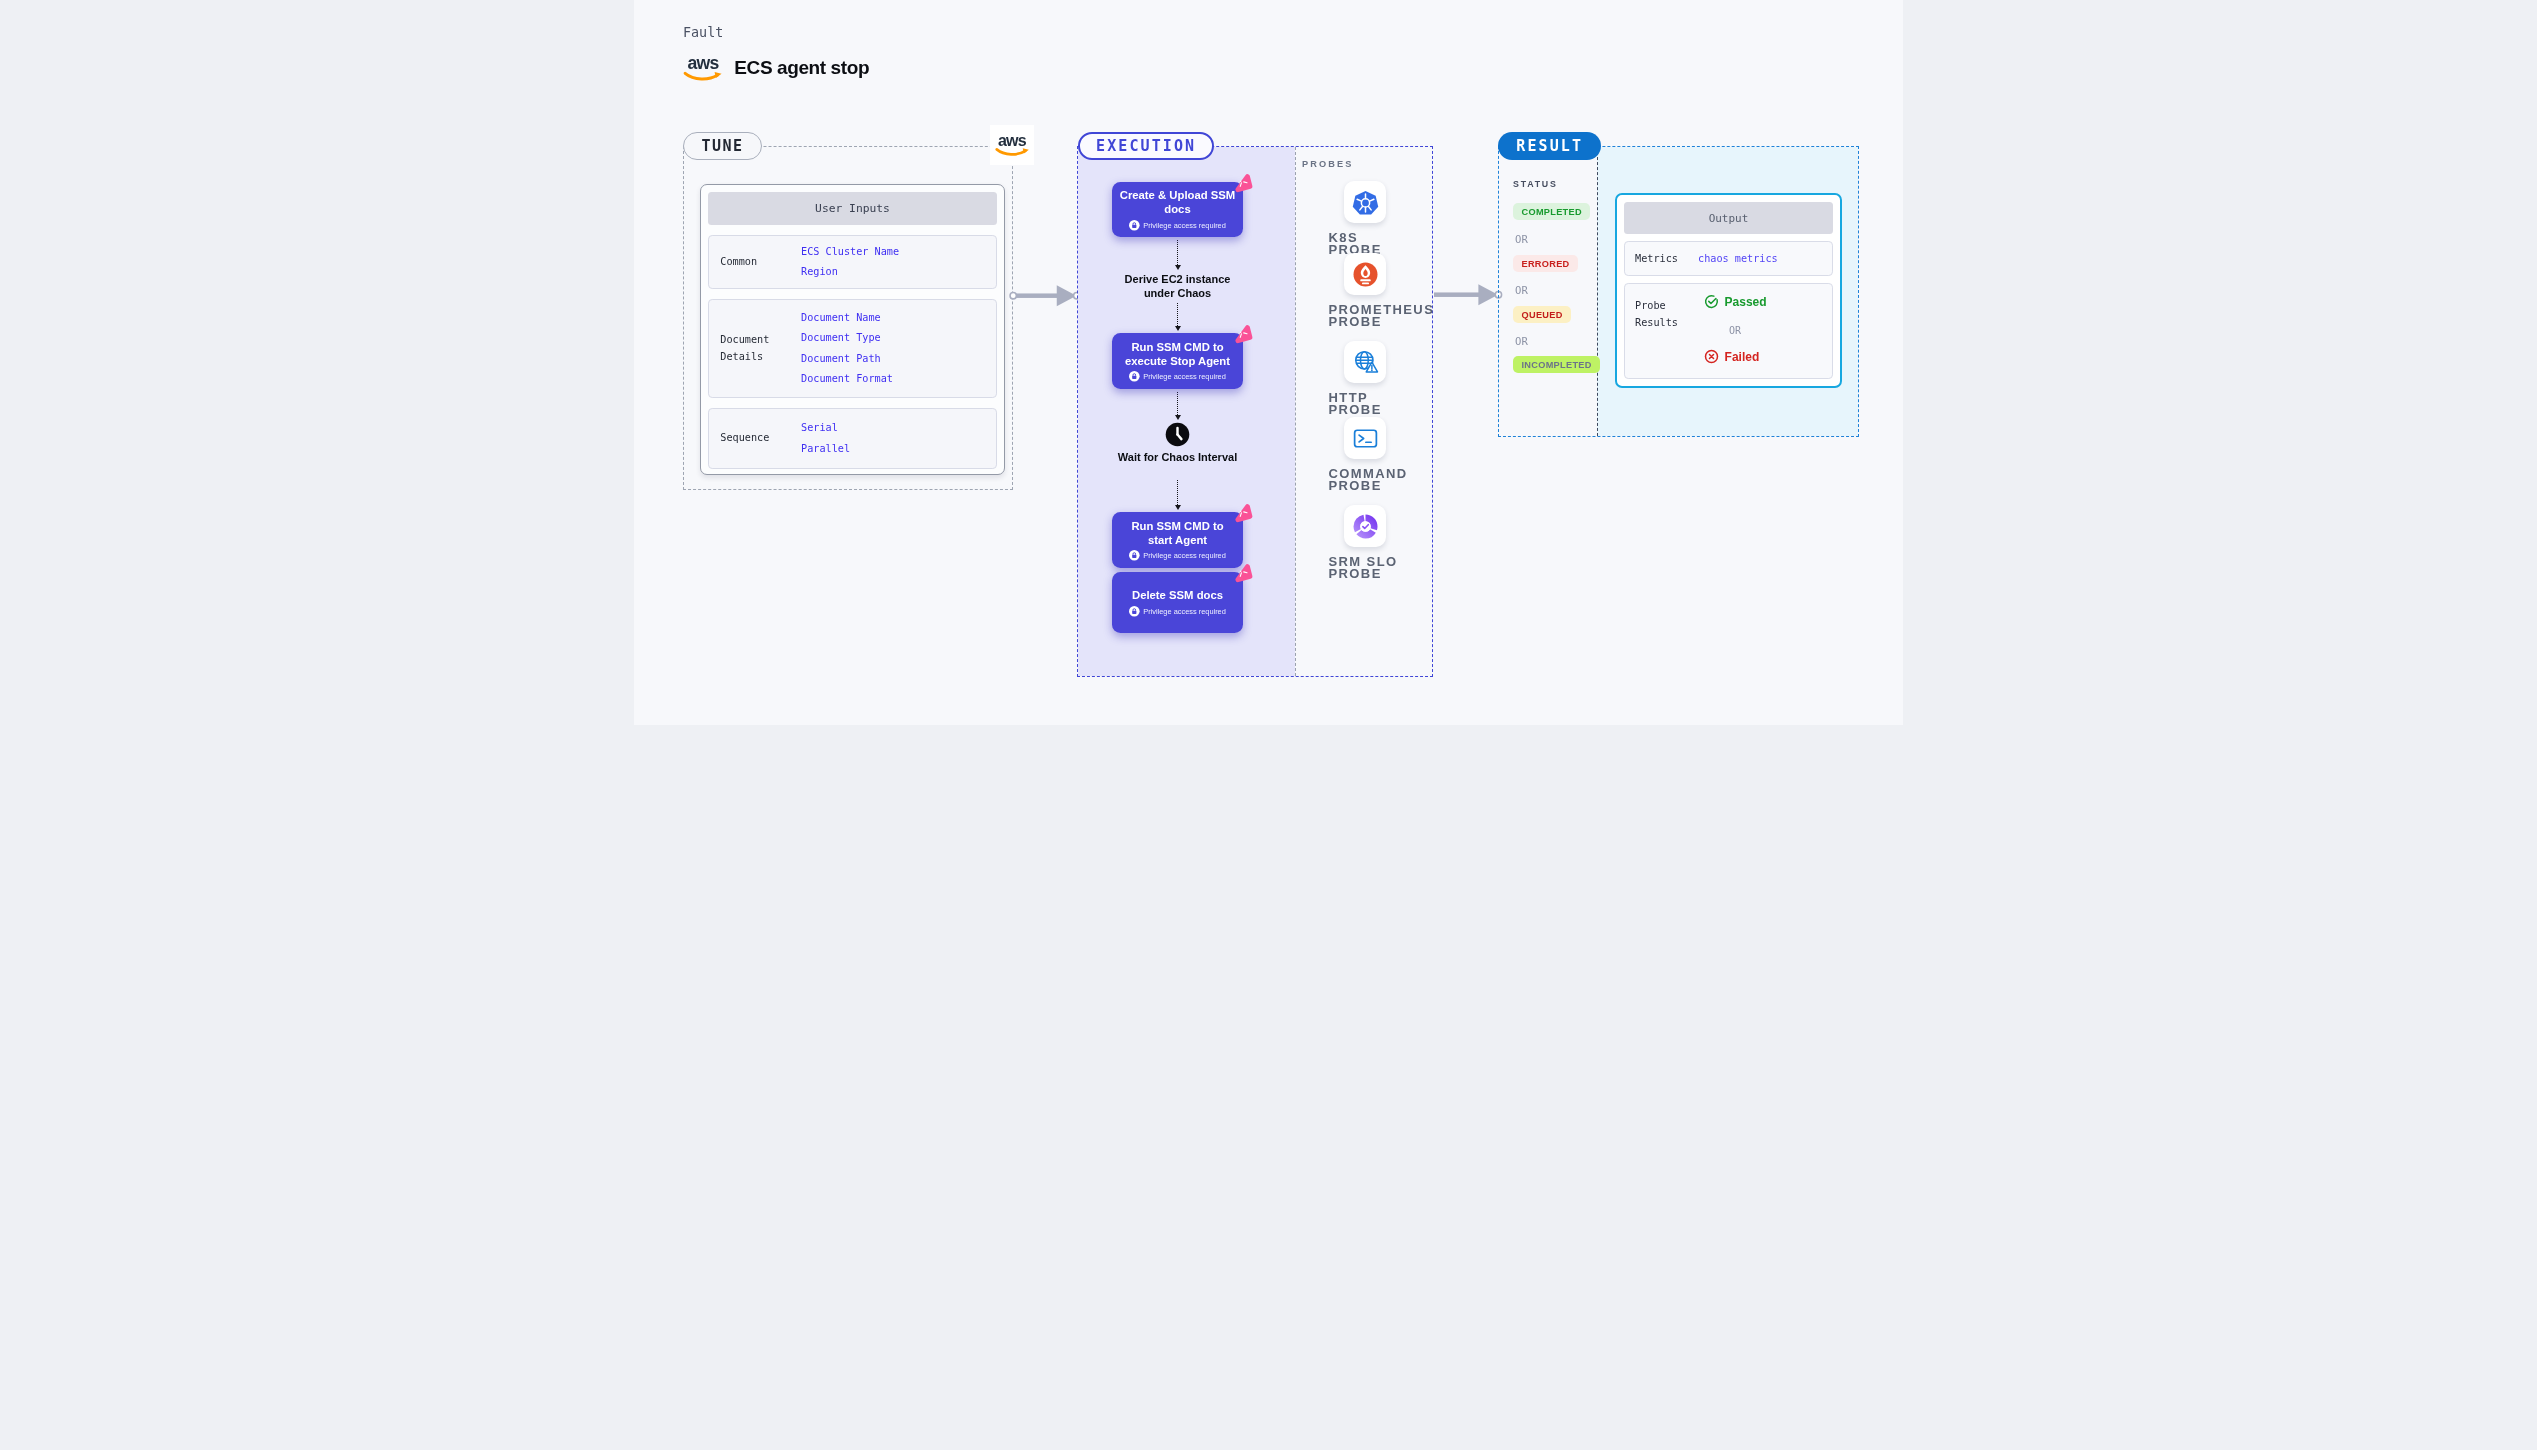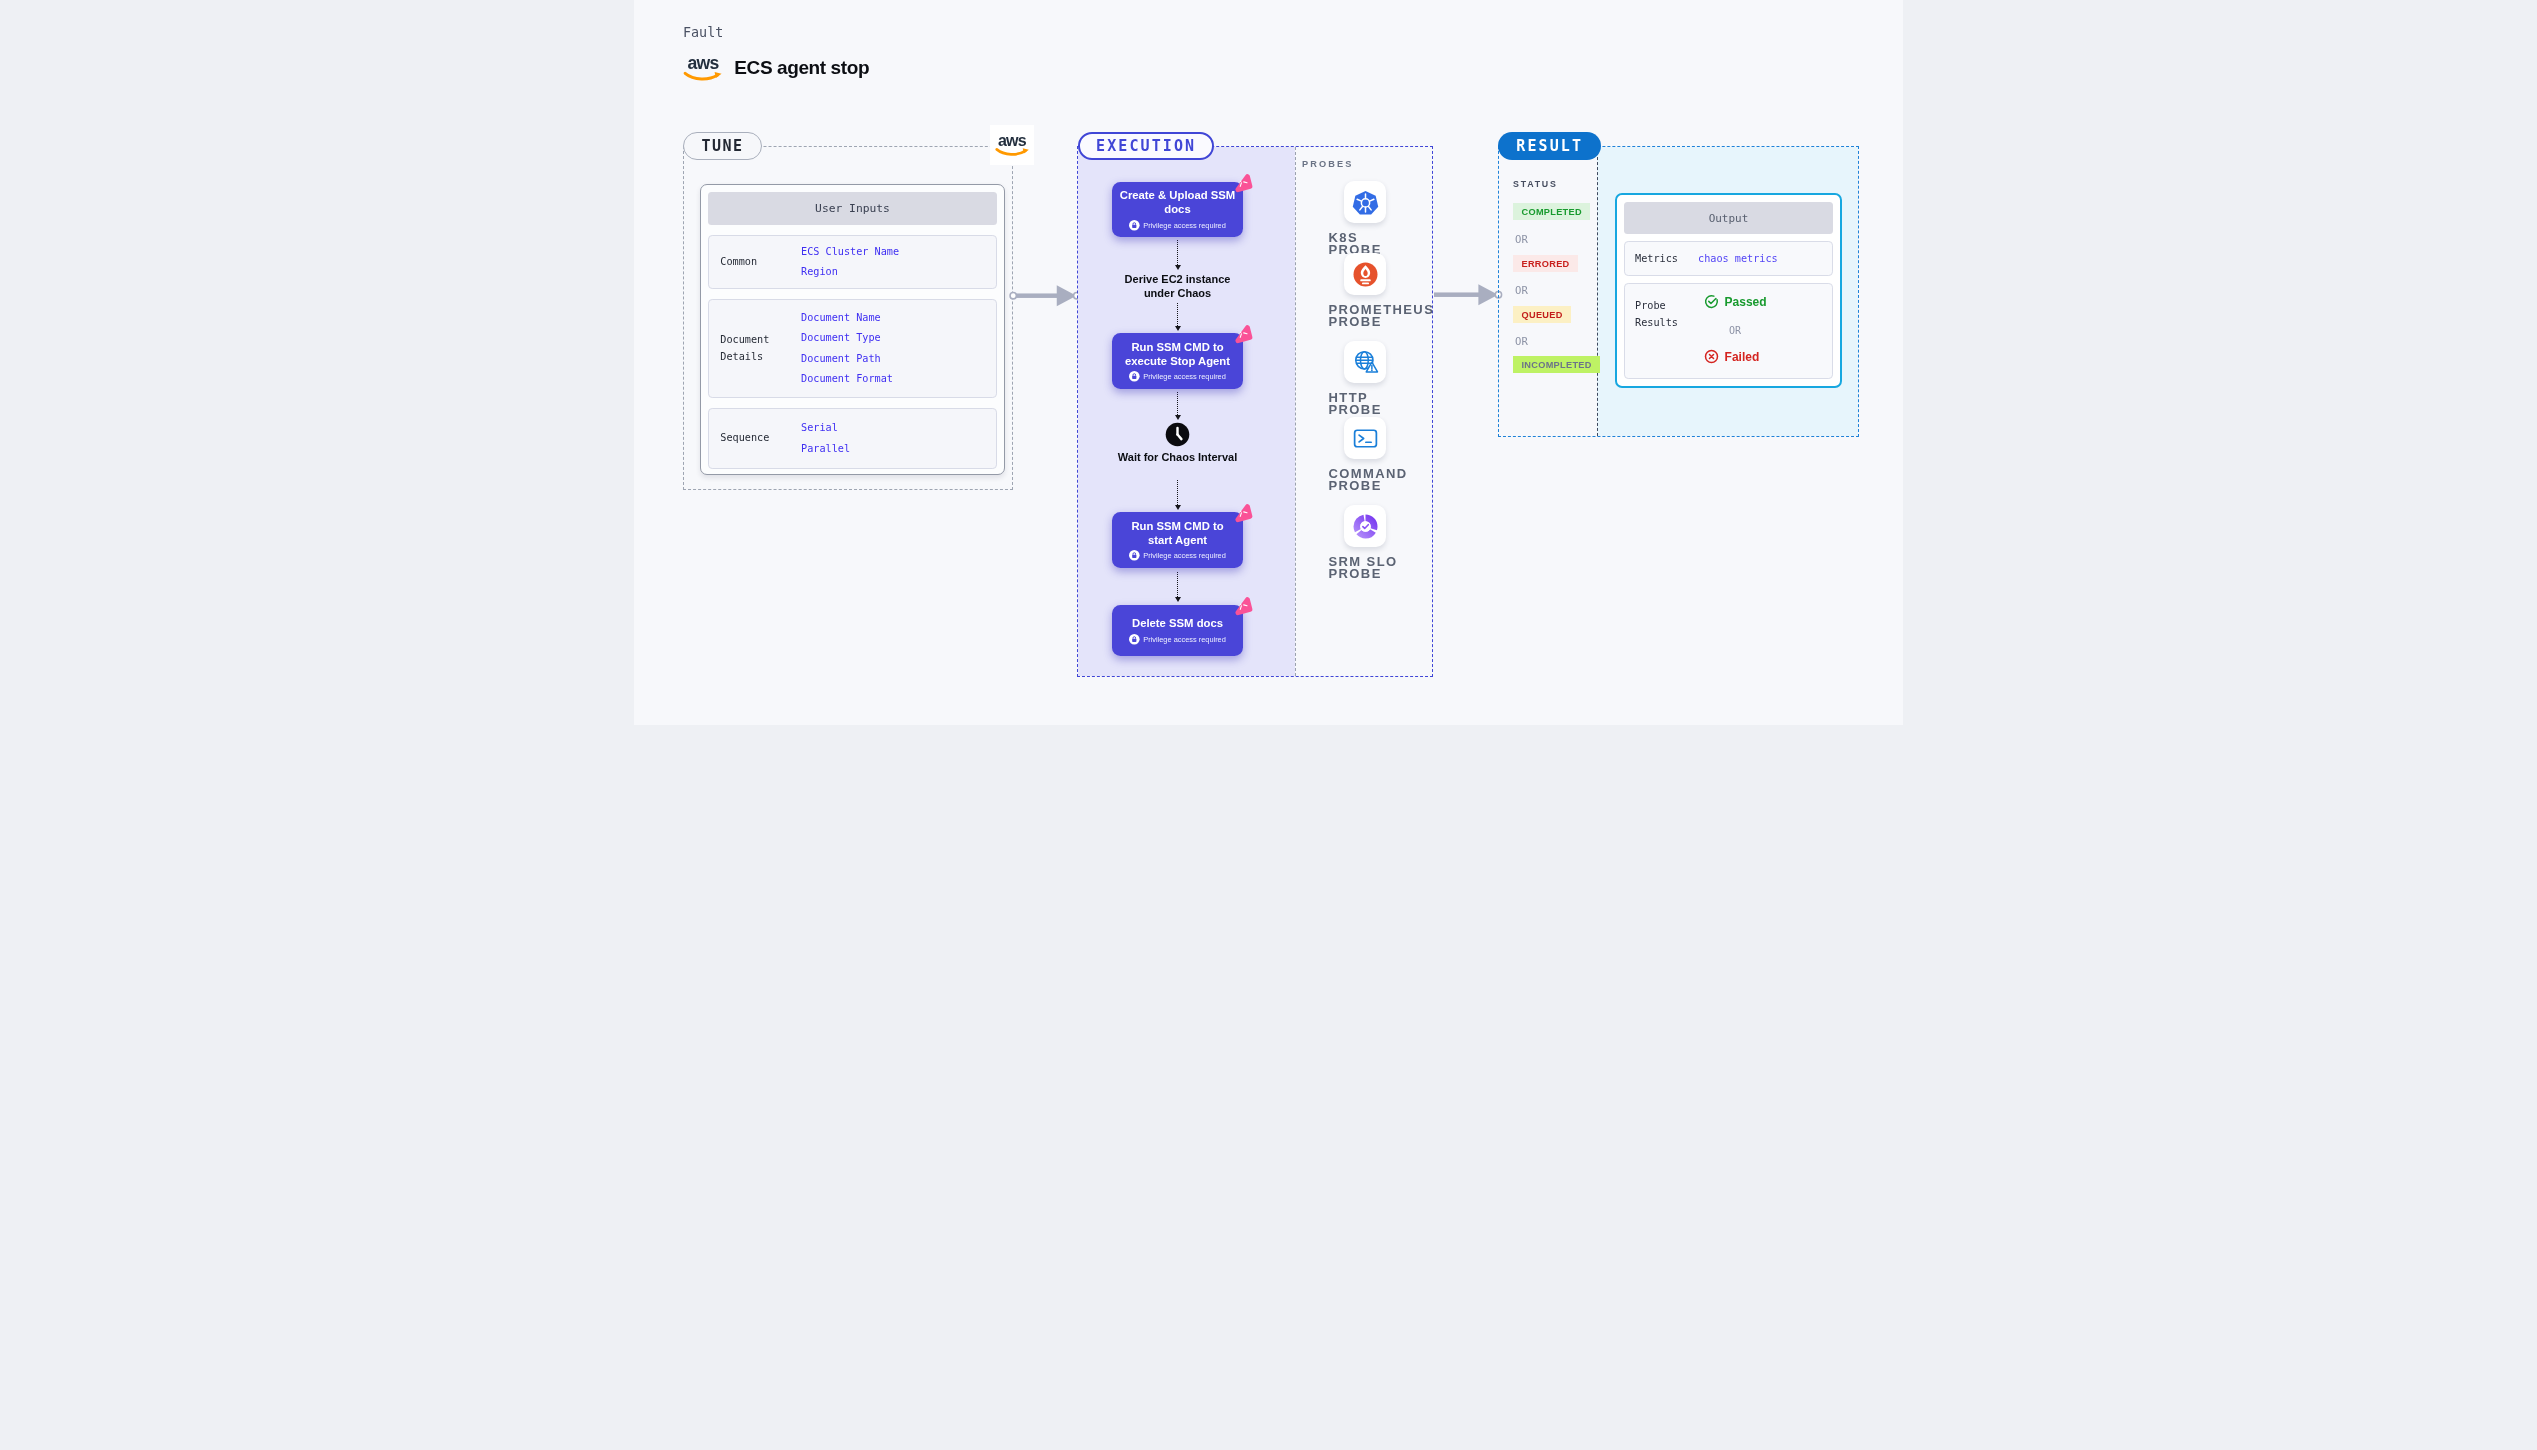--- a/index.html
+++ b/index.html
@@ -86,21 +86,21 @@
     color:#5b6373;letter-spacing:1.4px;line-height:12px;}
 
   
   .result-rect{position:absolute;left:864px;top:146px;width:361px;height:291px;
     border:1.8px dashed #1f82d8;}
   .result-cyan{position:absolute;left:98px;top:0;right:0;bottom:0;background:#e7f5fc;}
   .result-divider{position:absolute;left:98px;top:0;bottom:0;width:0;
     border-left:1.1px dashed #3e4a5e;}
   .status-head{position:absolute;left:879px;top:179px;font-size:8.8px;font-weight:bold;
     color:#464d5f;letter-spacing:1.8px;}
-  .badge{position:absolute;left:879px;padding:3.5px 8.5px;border-radius:0;font-size:9.2px;
+  .badge{position:absolute;left:879px;padding:3.5px 8.5px;border-radius:5px;font-size:9.2px;
     font-weight:bold;letter-spacing:0.3px;white-space:nowrap;}
   .badge.completed{background:#dcf3dd;color:#189a2e;}
   .badge.errored{background:#fbe9e8;color:#c8201d;}
   .badge.queued{background:#fcf0c4;color:#c31f1c;}
   .badge.incompleted{background:#bef264;color:#6c7389;}
   .or-label{position:absolute;left:881px;font-family:"DejaVu Sans Mono",monospace;
     font-size:10.6px;color:#8d93a6;}
 
   .output-card{position:absolute;left:981px;top:193px;width:227px;height:195px;background:#fff;
     border:2.1px solid #17a7e0;border-radius:7px;padding:7px;z-index:2;}
@@ -285,21 +285,21 @@
       </svg>
       <span class="priv-text">Privilege access required</span>
     </div>
   </div>
 
   <div class="varrow" style="left:538px;top:572px;height:30px;">
     <div class="vline"></div>
       <div class="vhead"></div>
   </div>
 
-  <div class="step-box" style="top:605px;height:51px;">
+  <div class="step-box" style="top:572px;height:61px;">
     <svg class="pink-badge" width="21" height="21" viewBox="0 0 34 34">
       <path d="M25 6 L29 21.5 L9.5 27 Z" fill="#fa5297" stroke="#fa5297" stroke-width="8" stroke-linejoin="round"></path>
       <circle cx="14" cy="13.5" r="1.2" fill="#fff"></circle>
       <path d="M15.2 16 L13.4 21.6" stroke="#fff" stroke-width="1.8" stroke-linecap="round"></path>
       <path d="M19 14.4 L24.3 15.8" stroke="#fff" stroke-width="1.8" stroke-linecap="round"></path>
     </svg>
     <div class="step-title">Delete SSM docs</div>
     <div class="priv-row">
       <svg width="10.6" height="10.6" viewBox="0 0 20 20">
         <circle cx="10" cy="10" r="10" fill="#ffffff"></circle>

